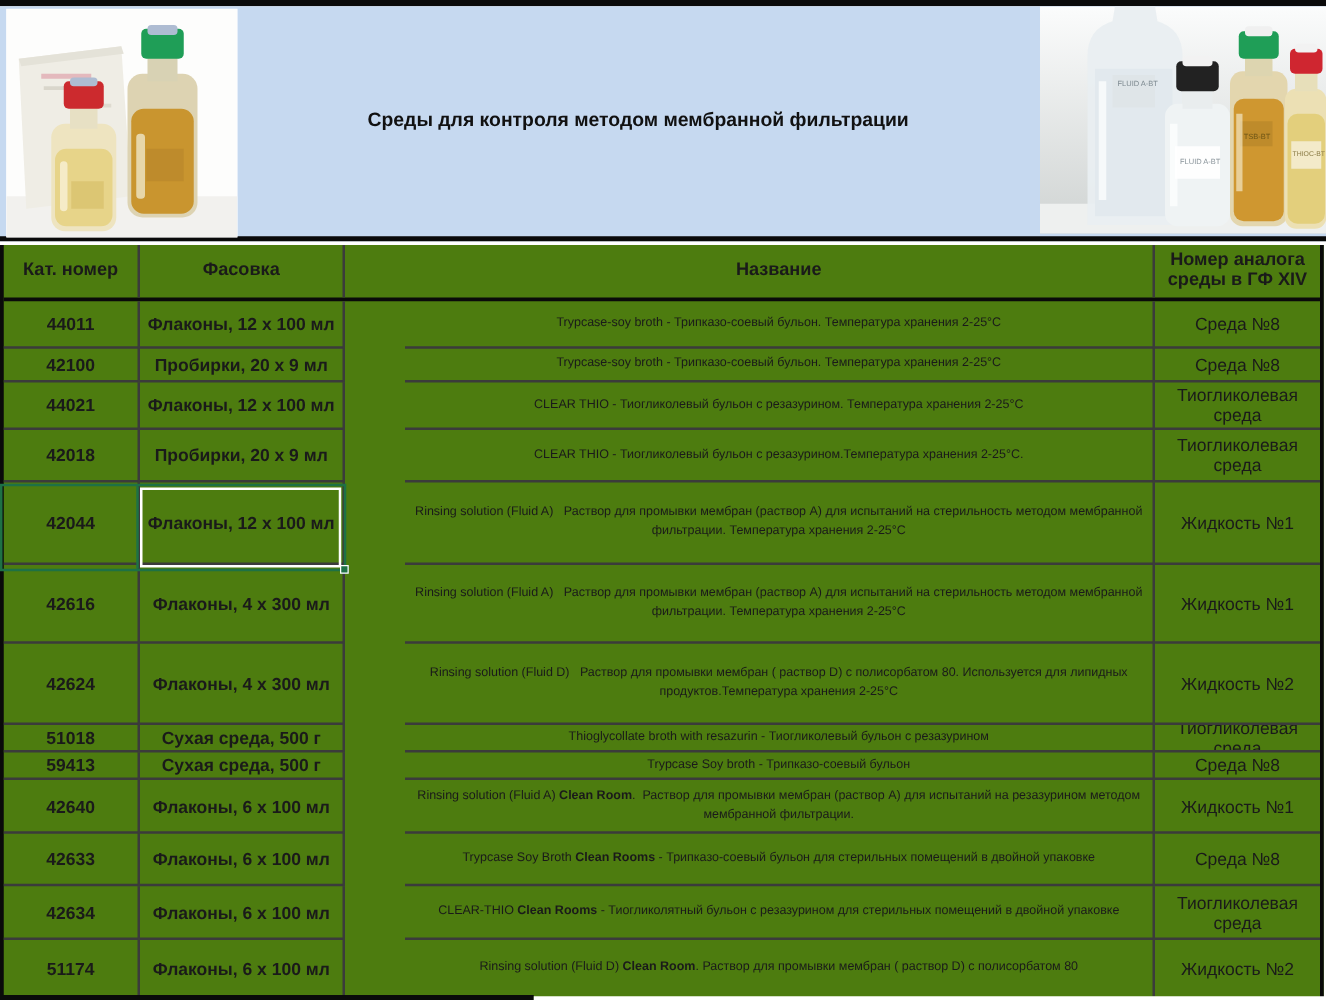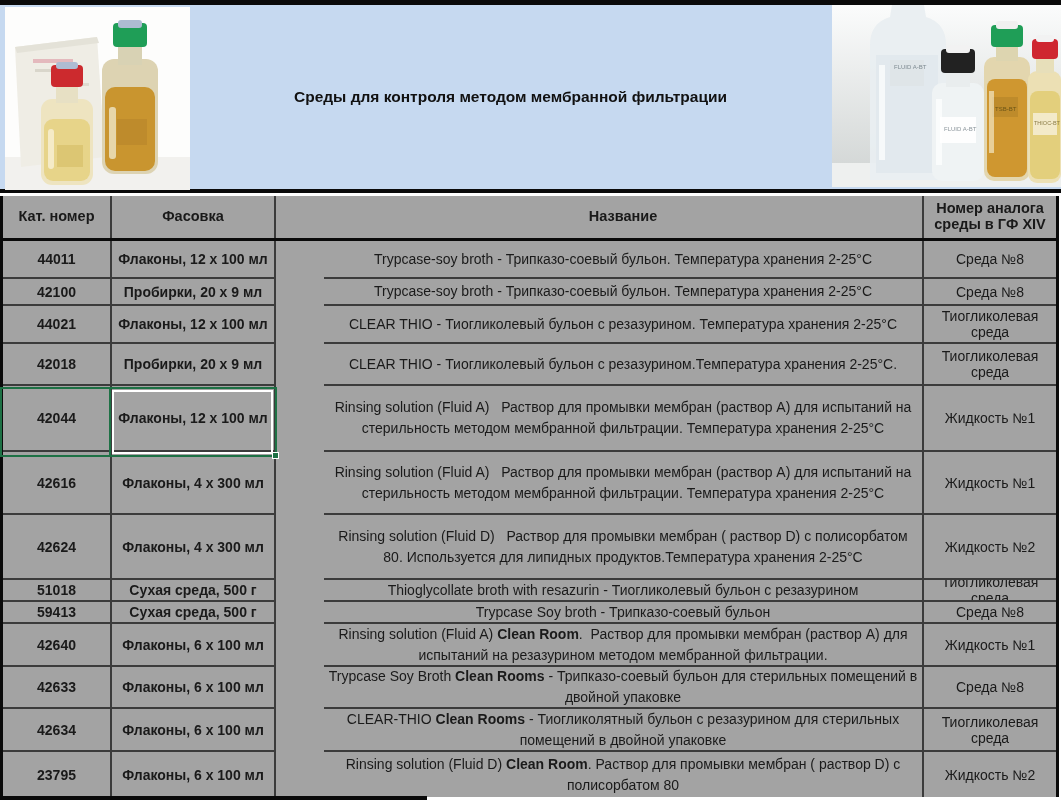--- a/index.html
+++ b/index.html
@@ -23,37 +23,37 @@
   }
   .banner-title {
     position:absolute; left:195px; right:235px; top:0; height:184px;
     display:flex; align-items:center; justify-content:center;
     font-size:15.5px; font-weight:bold; color:#111; text-align:center;
   }
   
   .grid {
     position:absolute; left:0; top:196px; width:1059px; height:604px;
     border-left:3px solid #0a0a0a; border-right:3px solid #0a0a0a;
-    background:#a3a3a3;
+    background:#4d7c0f;
   }
   .row { display:flex; width:100%; }
   .cell {
     border-right:2px solid #3b3b3b; border-bottom:2px solid #3b3b3b;
     display:flex; align-items:center; justify-content:center;
     text-align:center; padding:1px 4px; overflow:hidden;
   }
   .cell.c1 { width:109px; }
   .cell.c2 { width:164px; }
   .cell.c3 { width:600px;margin-left:48px; }
   .cell.c4 { flex:1; border-right:none; }
   .hdr-row { height:45px; border-bottom:3px solid #0a0a0a; }
   .hdr-row .cell { border-bottom:none; font-weight:bold; font-size:14.5px; line-height:1.1; }
   .cat  { font-weight:bold; font-size:14px; }
   .pack { font-weight:bold; font-size:14px; }
-  .name { font-size:14px; line-height:1.48; white-space:pre-wrap;justify-content:center; }
+  .name { font-size:10px; line-height:1.48; white-space:pre-wrap;justify-content:center; }
   .analog { font-size:14px; }
   .r1{height:38px}.r2{height:27px}.r3{height:38px}.r4{height:42px}
   .r5{height:66px}.r6{height:63px}.r7{height:65px}.r8{height:22px}
   .r9{height:22px}.r10{height:43px}.r11{height:42px}.r12{height:43px}
   .r13{height:45px}
   .r13 .cell { border-bottom:none; }
   
   .sel-range {
     position:absolute; left:0; top:387px; width:277px; height:70px;
     border:2px solid #1e7145; pointer-events:none;
@@ -255,21 +255,21 @@
     </div>
 
     <div class="row r12">
       <div class="cell c1 cat">42634</div>
       <div class="cell c2 pack">Флаконы, 6 х 100 мл</div>
       <div class="cell c3 name"><span><span>CLEAR-THIO </span><span style="font-weight: bold;">Clean Rooms</span><span> - Тиогликолятный бульон с резазурином для стерильных помещений в двойной упаковке</span></span></div>
       <div class="cell c4 analog">Тиогликолевая среда</div>
     </div>
 
     <div class="row r13">
-      <div class="cell c1 cat">23795</div>
+      <div class="cell c1 cat">51174</div>
       <div class="cell c2 pack">Флаконы, 6 х 100 мл</div>
       <div class="cell c3 name"><span><span>Rinsing solution (Fluid D) </span><span style="font-weight: bold;">Clean Room</span><span>. Раствор для промывки мембран ( раствор D) с полисорбатом 80</span></span></div>
       <div class="cell c4 analog">Жидкость №2</div>
     </div>
   </div>
 
   <div class="sel-range">
     <div class="sel-divider"></div>
     <div class="sel-inset"></div>
     <div class="sel-handle"></div>

